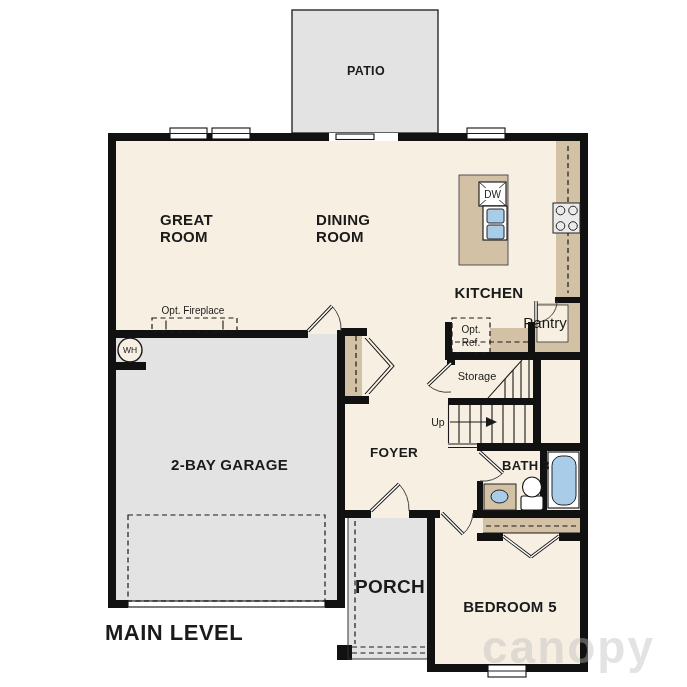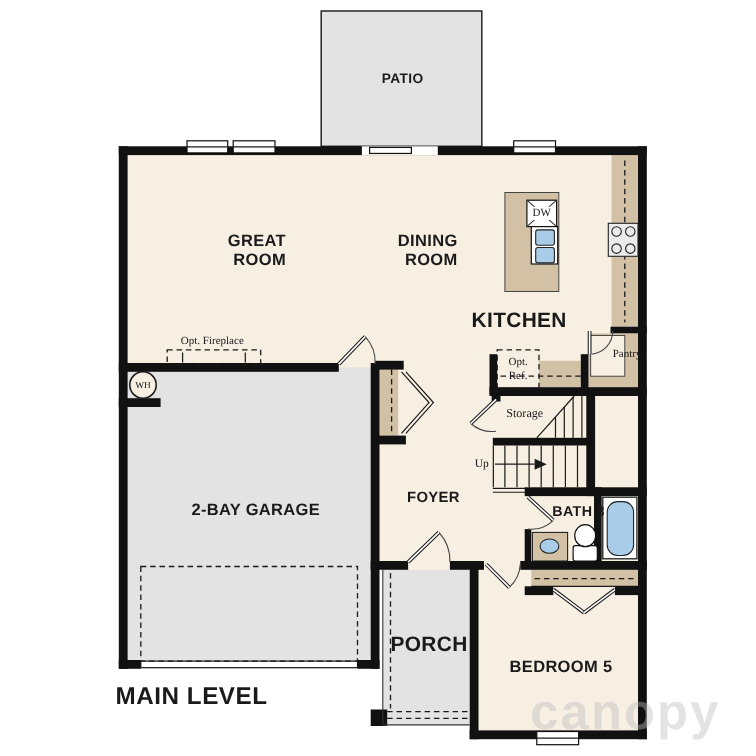--- a/index.html
+++ b/index.html
@@ -17,23 +17,23 @@
   .blu{fill:var(--fixture_blue);stroke:#222;stroke-width:1;}
   .app{fill:var(--appliance);stroke:#222;stroke-width:1;}
   .wht{fill:#ffffff;stroke:#111;stroke-width:1.1;}
   .ln{stroke:#1a1a1a;stroke-width:1.1;fill:none;}
   .thn{stroke:#333;stroke-width:1;fill:none;}
   .dash{stroke:#1a1a1a;stroke-width:1.2;fill:none;stroke-dasharray:5 3.5;}
   .arc{stroke:#444;stroke-width:1;fill:none;}
   .leaf-o{stroke:#1a1a1a;stroke-width:3.4;fill:none;stroke-linecap:butt;}
   .leaf-i{stroke:#ffffff;stroke-width:1.5;fill:none;stroke-linecap:butt;}
   .lbl{position:absolute;transform:translate(-50%,-50%);font-weight:bold;color:#1a1a1a;
-       text-align:right;white-space:nowrap;letter-spacing:.3px;}
+       text-align:left;white-space:nowrap;letter-spacing:.3px;}
   .wrap{white-space:normal;line-height:17px;}
-  .sm{font-weight:normal;letter-spacing:0;font-family:Liberation Serif, serif;}
+  .sm{font-weight:normal;letter-spacing:0;}
   #watermark{position:absolute;left:482px;top:620px;font-size:46px;font-weight:bold;
              letter-spacing:2px;color:#bdbdbd;opacity:.42;white-space:nowrap;}
 </style>
 </head>
 <body>
 
 <div id="stage">
   <svg id="plan-svg" width="687" height="687" viewBox="0 0 687 687">
 
     <g>
@@ -218,28 +218,28 @@
           <path class="leaf-i" d="M503,536 L531,557"></path>
         <path class="leaf-o" d="M559,536 L531,557"></path>
           <path class="leaf-i" d="M559,536 L531,557"></path>
       </g>
     </g>
   </svg>
 
   <div class="lbl" style="left:366px;top:71px;font-size:12.5px">PATIO</div>
   <div class="lbl wrap" style="left:210px;top:228px;width:100px;font-size:15px">GREAT ROOM</div>
   <div class="lbl wrap" style="left:366px;top:228px;width:100px;font-size:15px">DINING ROOM</div>
-  <div class="lbl" style="left:472px;top:292px;font-size:19px">KITCHEN</div>
+  <div class="lbl" style="left:489px;top:292px;font-size:15px">KITCHEN</div>
   <div class="lbl wrap" style="left:231px;top:464px;width:120px;font-size:15px">2-BAY GARAGE</div>
   <div class="lbl" style="left:394px;top:452px;font-size:13.5px">FOYER</div>
   <div class="lbl" style="left:526px;top:465px;font-size:13px">BATH 3</div>
   <div class="lbl" style="left:390px;top:587px;font-size:19px">PORCH</div>
   <div class="lbl" style="left:510px;top:606px;font-size:15px">BEDROOM 5</div>
   <div class="lbl sm" style="left:477px;top:376px;font-size:11px">Storage</div>
-  <div class="lbl sm" style="left:570px;top:322px;font-size:10px">Pantry</div>
+  <div class="lbl sm" style="left:545px;top:322px;font-size:15px">Pantry</div>
 
   <div class="lbl sm" style="left:193px;top:310px;font-size:10px">Opt. Fireplace</div>
   <div class="lbl sm" style="left:471px;top:329px;font-size:10px">Opt.</div>
   <div class="lbl sm" style="left:471px;top:342px;font-size:10px">Ref.</div>
   <div class="lbl sm" style="left:438px;top:422px;font-size:10.5px">Up</div>
   <div class="lbl sm" style="left:130px;top:350px;font-size:8.5px">WH</div>
   <div class="lbl sm" style="left:492.5px;top:194px;font-size:10px">DW</div>
 
   <div class="lbl" style="left:105px;top:633px;transform:translate(0,-50%);font-size:22px;letter-spacing:.5px">MAIN LEVEL</div>
 

